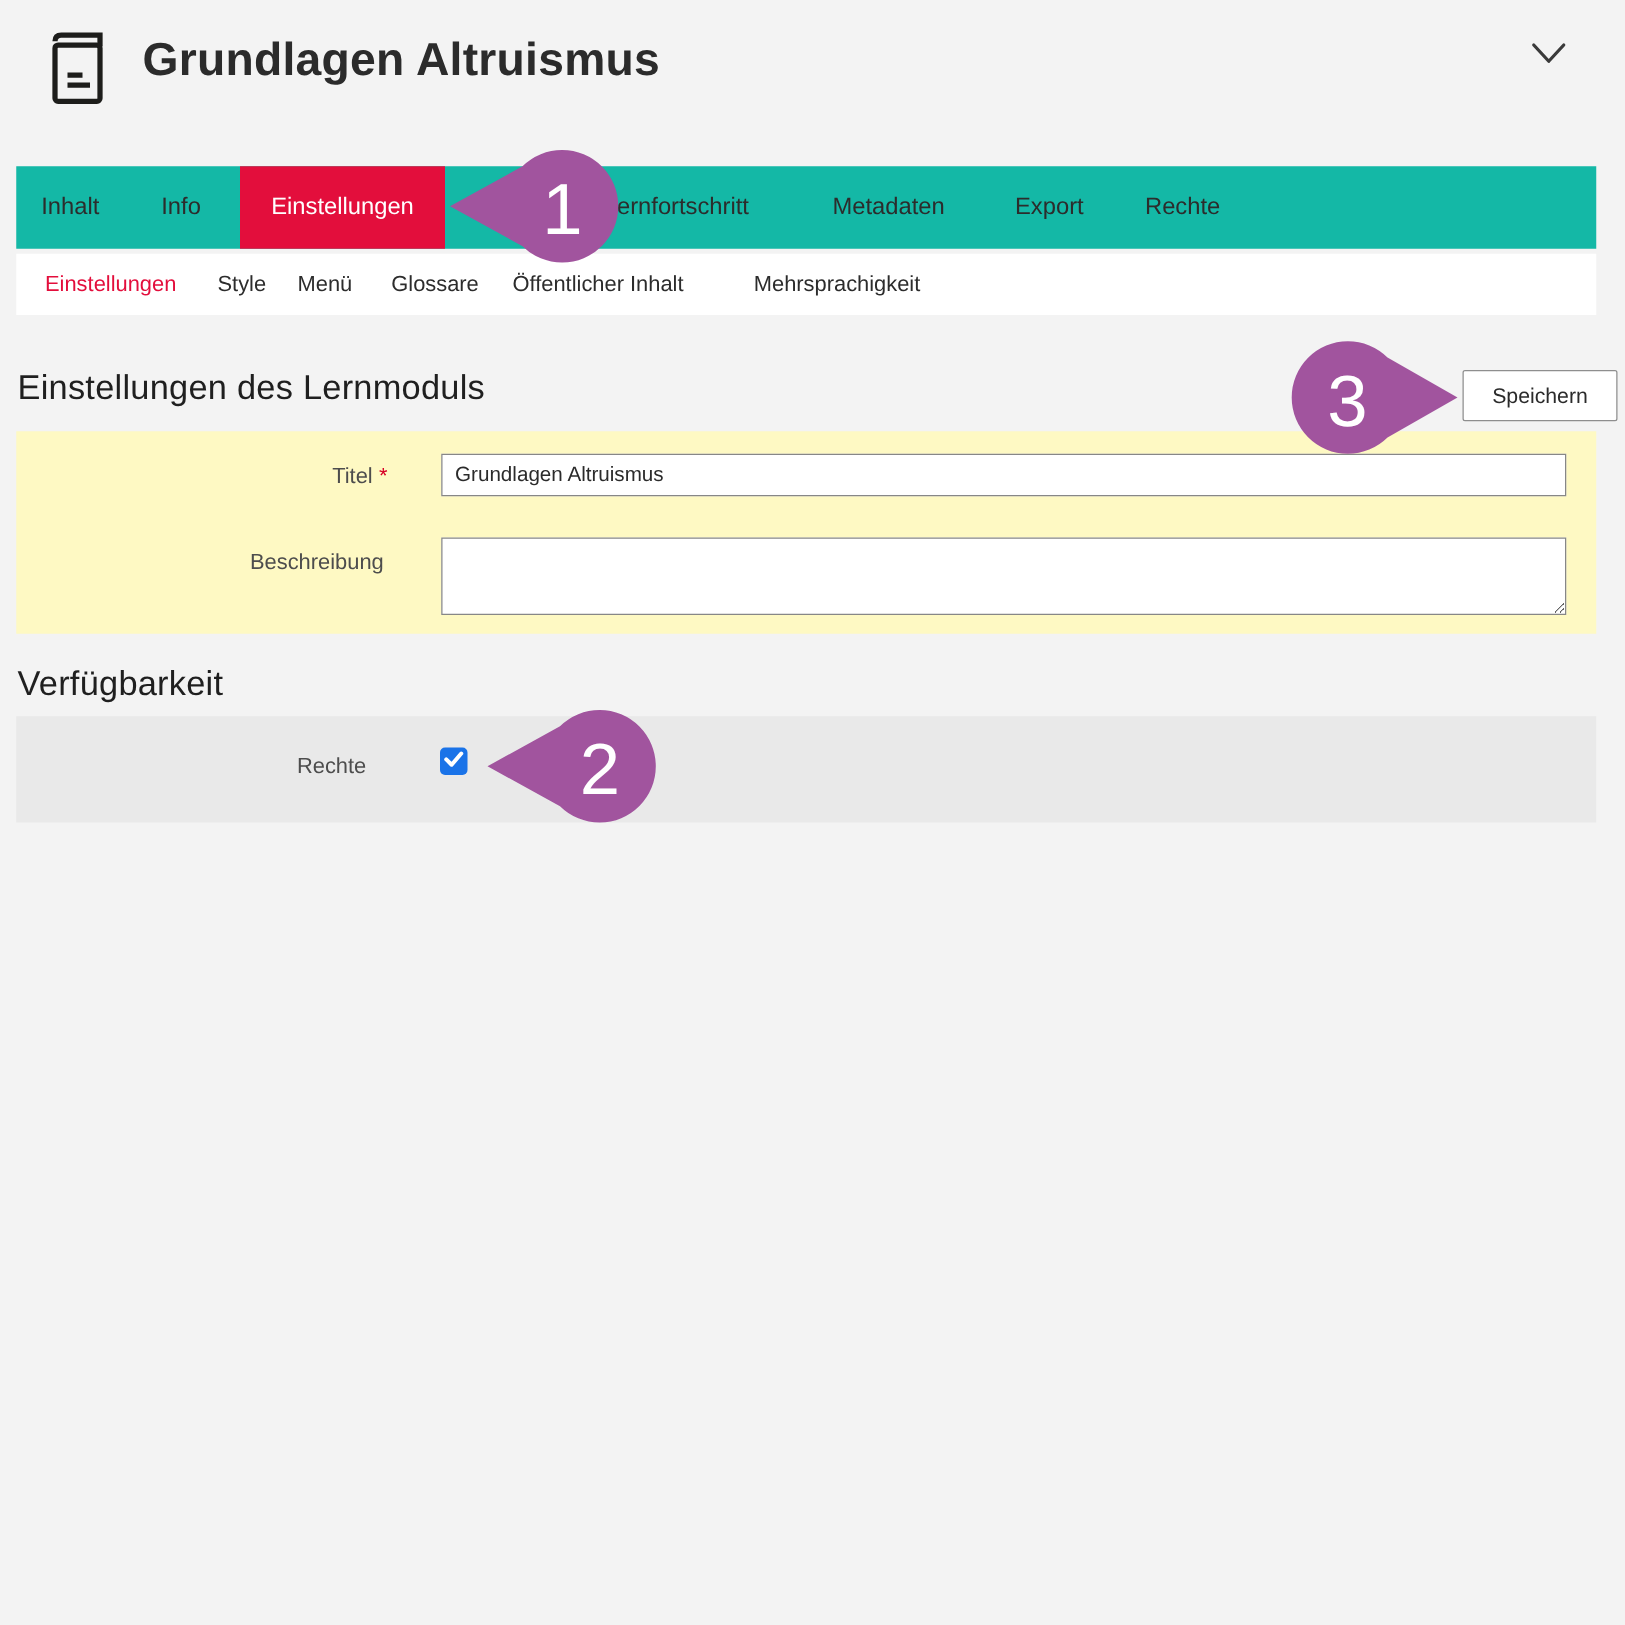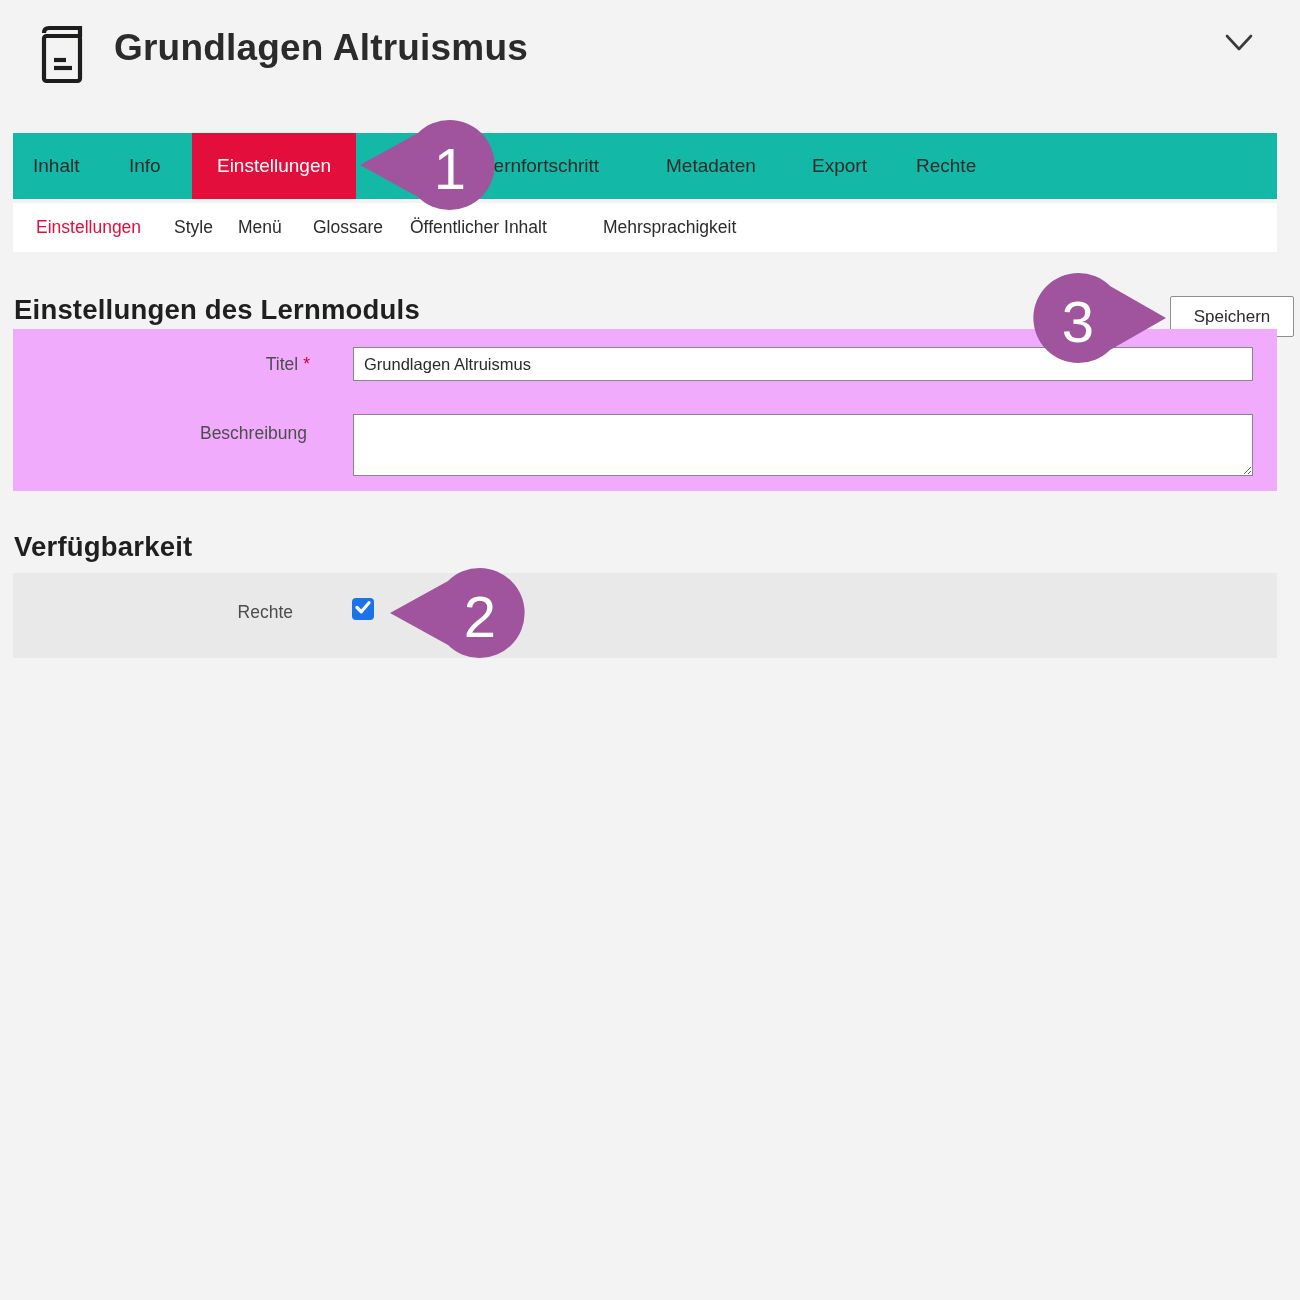--- a/index.html
+++ b/index.html
@@ -49,37 +49,37 @@
   .subtab{
     position:absolute;top:0;height:49px;line-height:49px;
     font-size:17.5px;color:#2c2c2c;white-space:nowrap;cursor:pointer;
   }
   .subtab-active{color:var(--accent);}
   .st-0{left:23px;}.st-1{left:161px;}.st-2{left:225px;}
   .st-3{left:300px;}.st-4{left:397px;}.st-5{left:590px;}
 
   
   .section-heading{
-    font-size:27.5px;font-weight:700;color:#1f1f1f;letter-spacing:.2px;
+    font-size:27.5px;font-weight:400;color:#1f1f1f;letter-spacing:.2px;
   }
   .heading-settings{left:14px;top:294px;}
   .heading-availability{left:14px;top:531px;text-align:center;}
 
   
   .save-button{
     left:1170px;top:296px;width:124px;height:41px;
     background:#ffffff;border:1px solid #8e8e8e;border-radius:2px;
     font-size:17px;color:#2b2b2b;
     display:flex;align-items:center;justify-content:center;
     box-sizing:border-box;cursor:pointer;
     font-family:"Liberation Sans","DejaVu Sans",sans-serif;
   }
 
   
-  .form-block-1{left:13px;top:329px;width:1264px;height:162px;background:#f0abfc;}
+  .form-block-1{left:13px;top:345px;width:1264px;height:162px;background:#fef9c3;}
   .form-block-2{left:13px;top:573px;width:1264px;height:85px;background:#e9e9e9;}
 
   .field-label{
     position:absolute;width:220px;text-align:right;
     font-size:17.5px;color:#4d4d4d;
   }
   .label-titel{left:77px;top:18px;height:34px;line-height:34px;}
   .label-beschreibung{left:74px;top:92px;line-height:24px;}
   .label-online{left:73px;top:600px;line-height:24px;}
   .required-asterisk{color:#d70024;margin-left:5px;}

